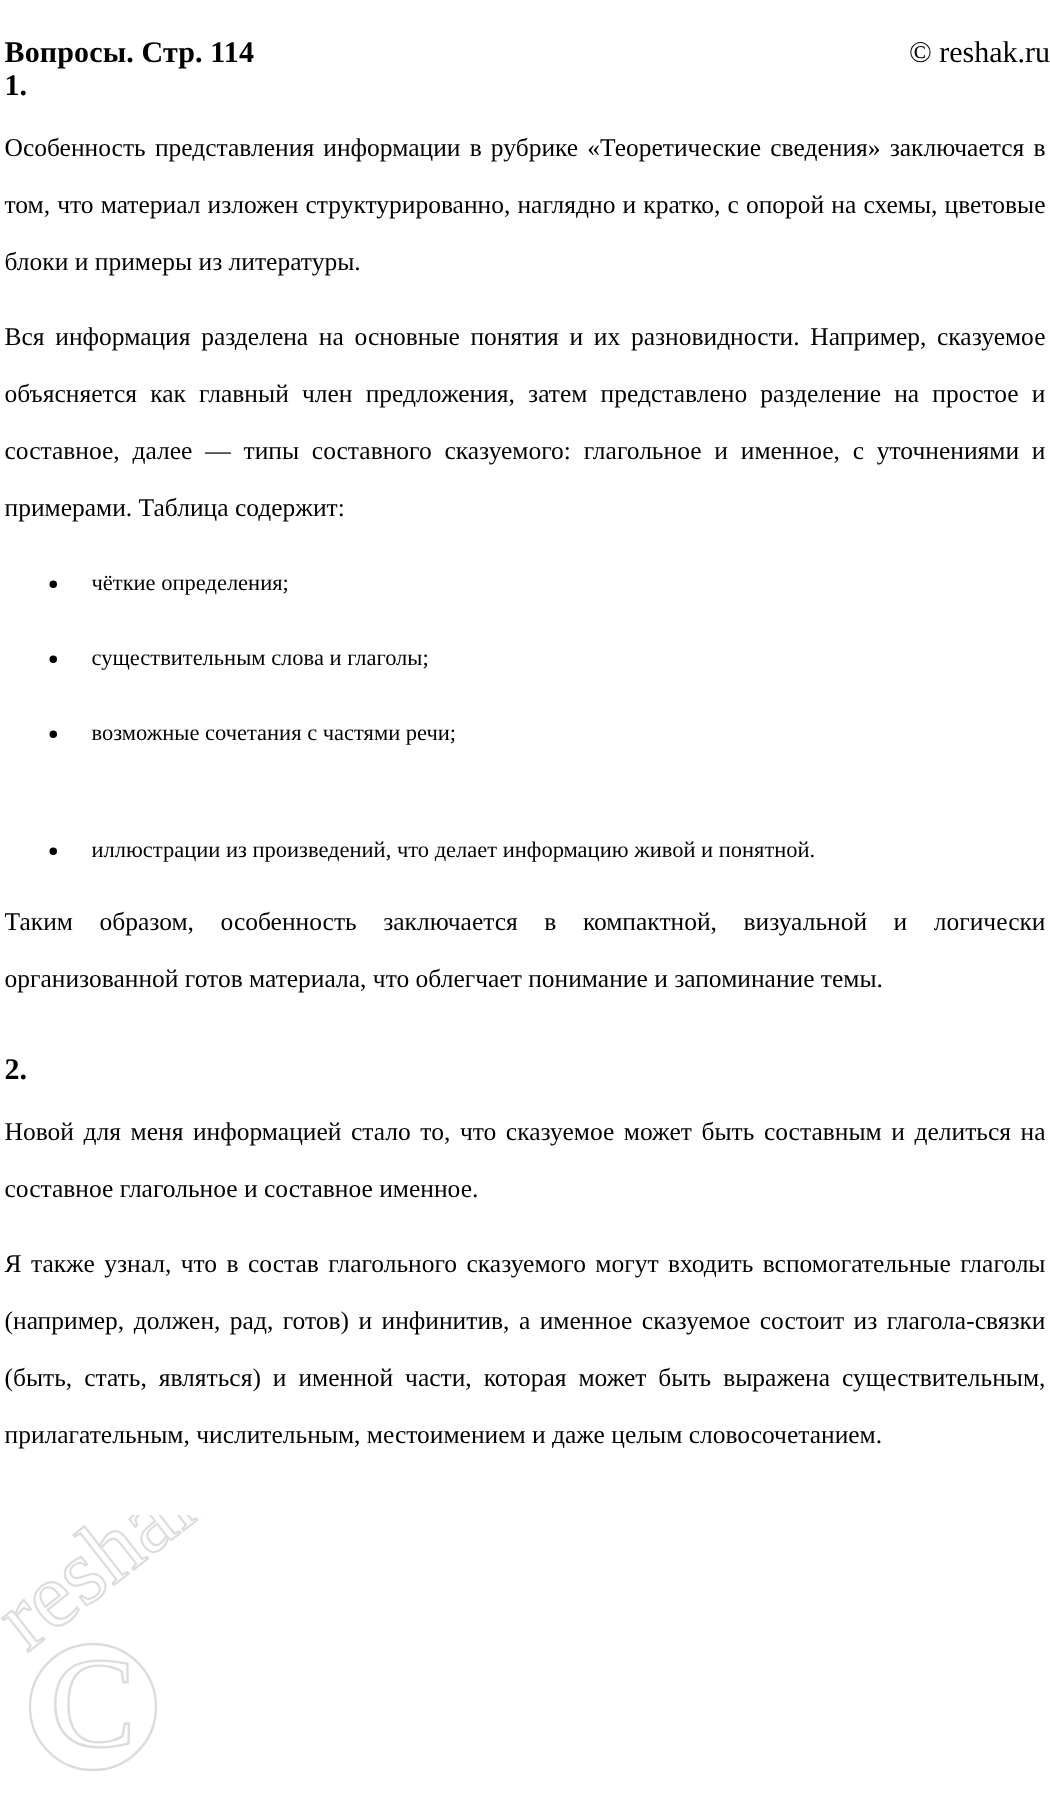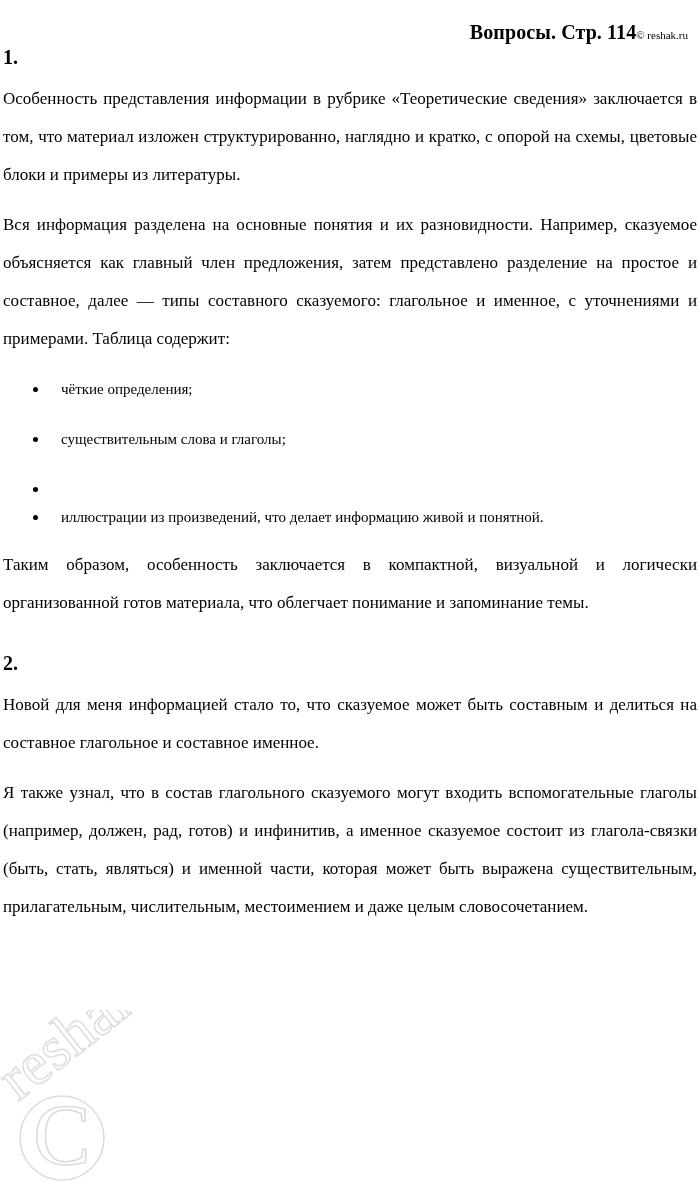--- a/index.html
+++ b/index.html
@@ -35,33 +35,33 @@
     z-index: 0;
   }
   .watermark svg { display: block; }
 
   
   .header {
     position: relative;
     z-index: 2;
     display: flex;
     align-items: baseline;
-    justify-content: flex-end;
-    padding: 0 12px 0 3px;
+    justify-content: space-between;
+    padding: 0 0 0 3px;
     height: 26px;
   }
   .doc-title {
     font-weight: bold;
     font-size: 20px;
     line-height: 24px;
     letter-spacing: 0.1px;
     white-space: nowrap;
   }
   .copyright {
-    font-size: 11px;
+    font-size: 20px;
     line-height: 24px;
     white-space: nowrap;
     margin-top: 23px;
   }
 
   
   .content {
     position: relative;
     z-index: 2;
     padding: 0 3px 0 3px;
@@ -149,20 +149,21 @@
       <li>
         <span class="dot"></span>
         <span>чёткие определения;</span>
       </li>
       <li>
         <span class="dot"></span>
         <span>существительным слова и глаголы;</span>
       </li>
       <li>
         <span class="dot"></span>
+        <span>возможные сочетания с частями речи;</span>
       </li>
       <li>
         <span class="dot"></span>
         <span>иллюстрации из произведений, что делает информацию живой и понятной.</span>
       </li>
     </ul>
 
     <p class="para">Таким образом, особенность заключается в компактной, визуальной и логически организованной готов материала, что облегчает понимание и запоминание темы.</p>
 
     <div class="q-num second">2.</div>

